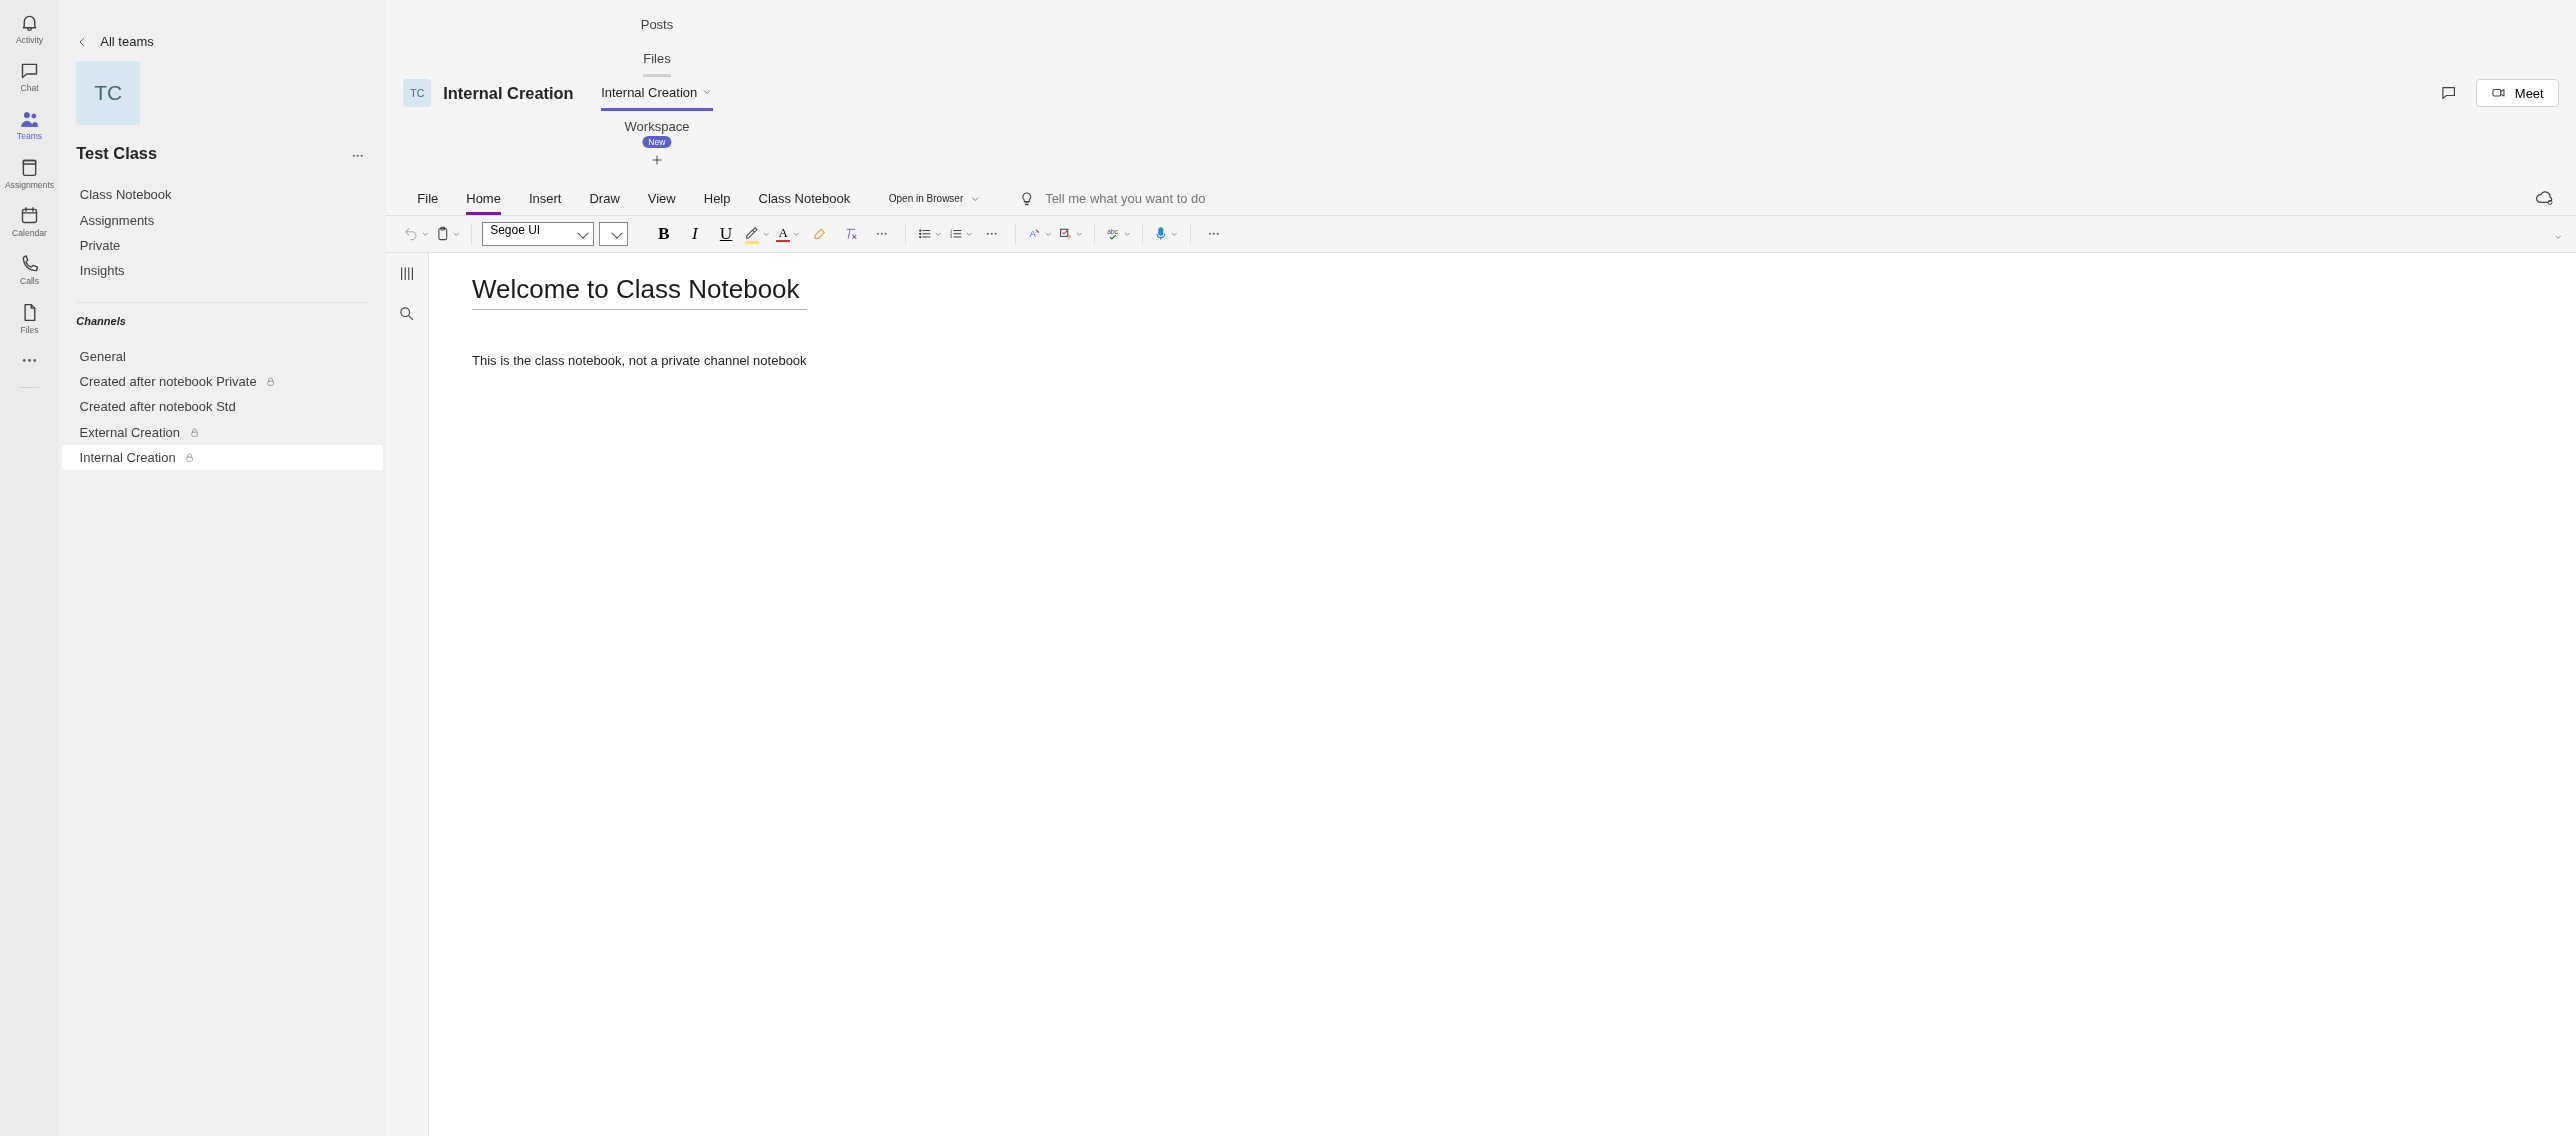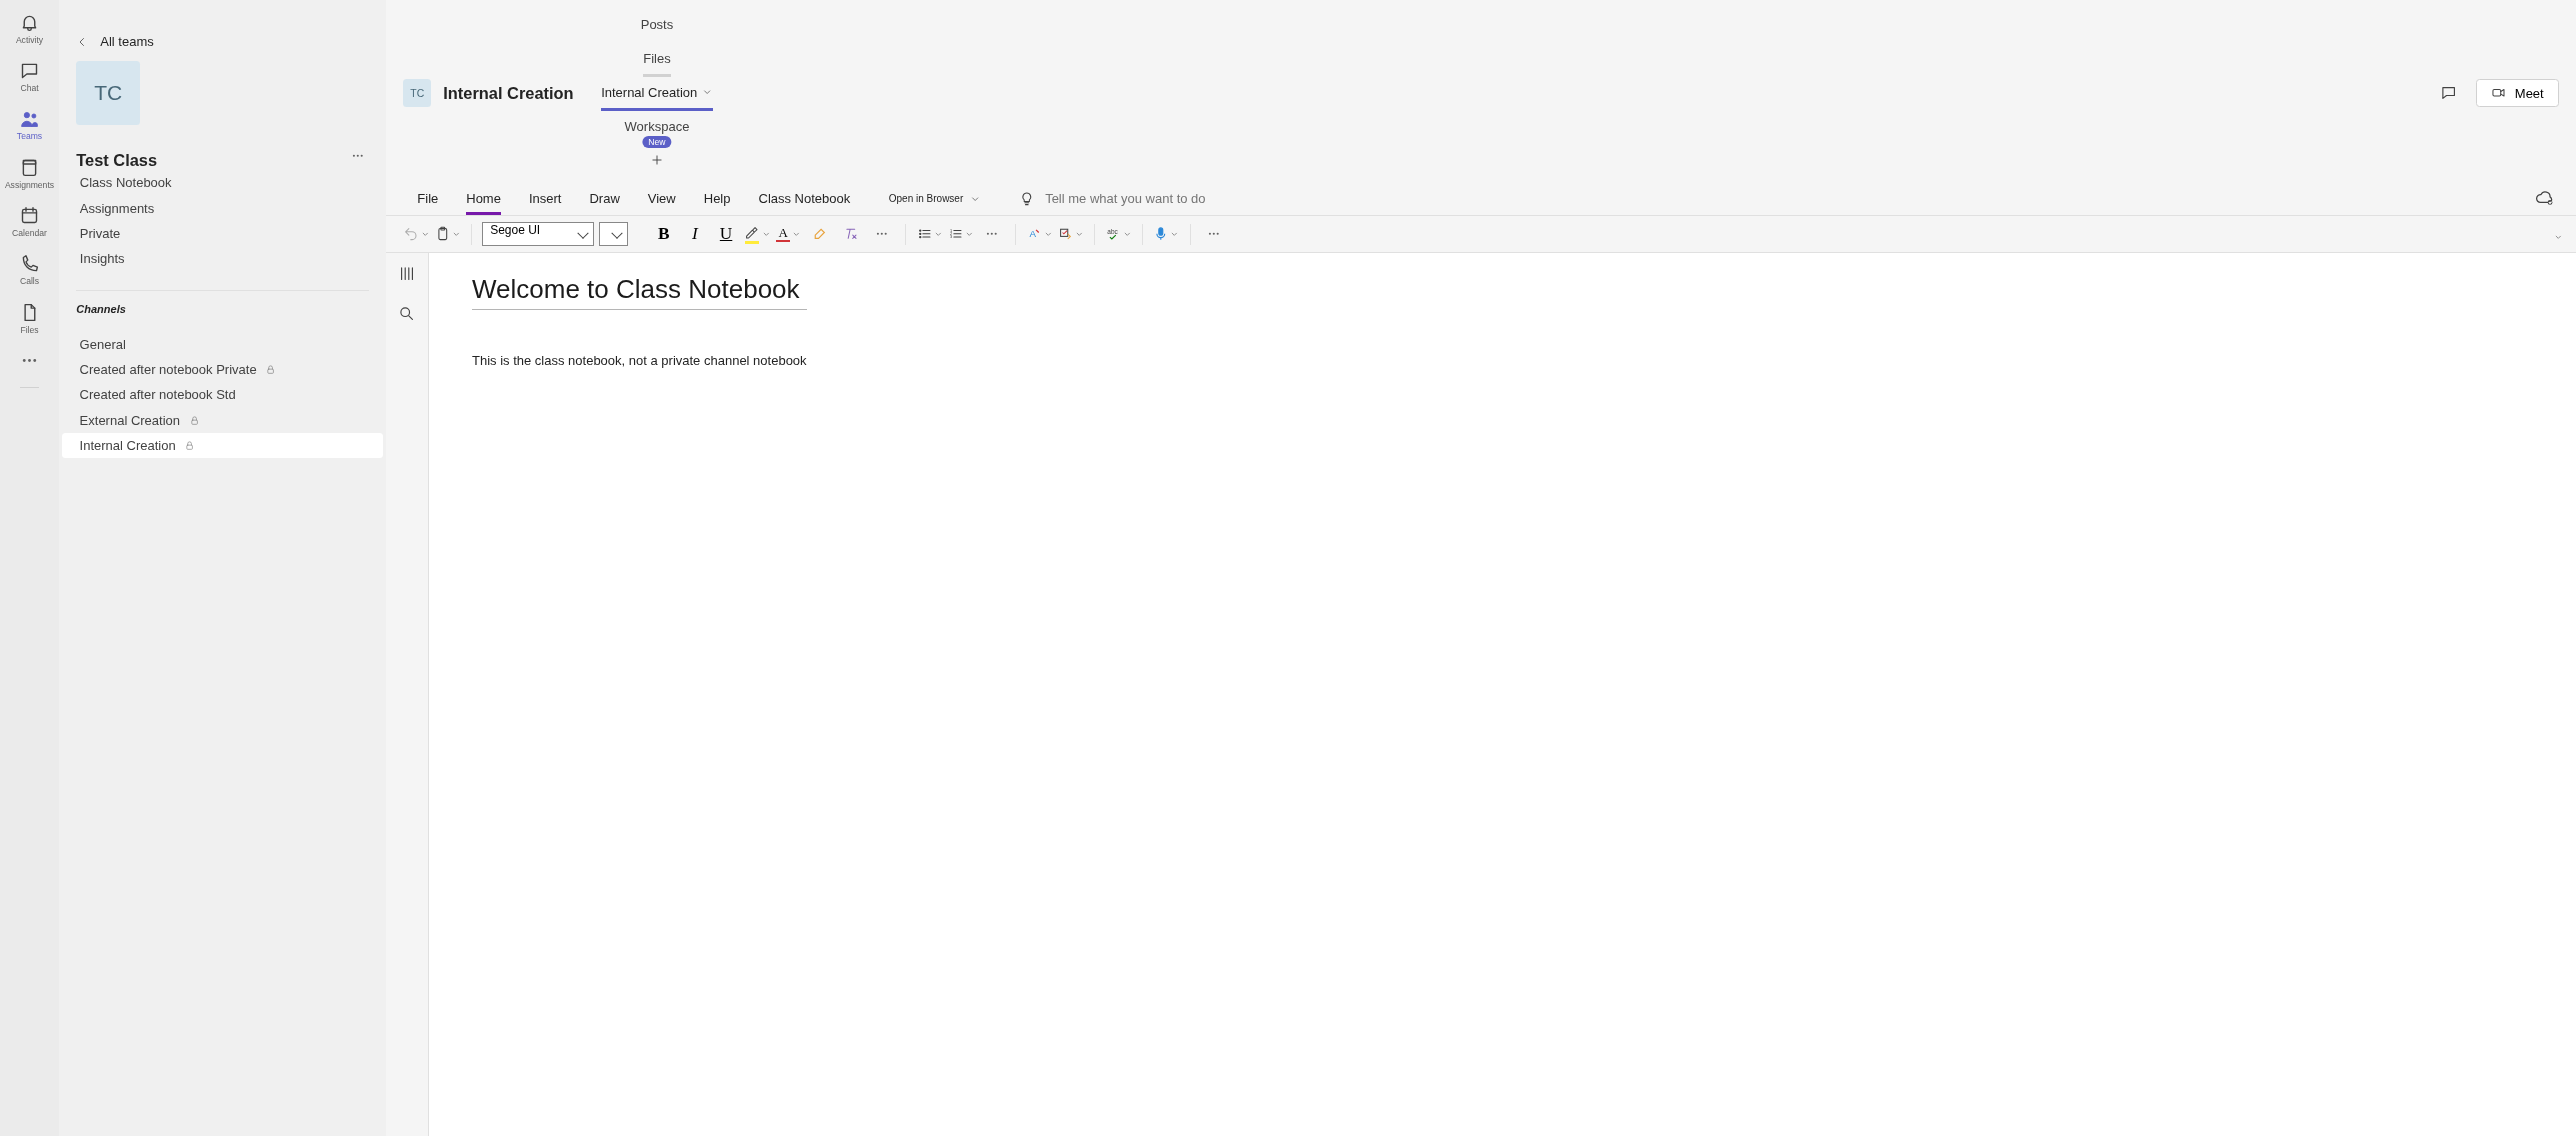--- a/index.html
+++ b/index.html
@@ -15,21 +15,21 @@
 .rail-item.active svg { fill: #5b5fc7; stroke: #5b5fc7; }
 .rail-sep { width: 19px; height: 0.9px; background: #d1d1d1; margin: 5.2px 0; }
 
 
 .left-pane { width: 327px; background: #f0f0f0; display: flex; flex-direction: column; padding: 10.4px 17.3px 0 17.3px; }
 .all-teams { display: flex; align-items: center; gap: 12px; margin: 24px 0 12px 0; cursor: pointer; color: #242424; font-size: 13px; }
 .all-teams svg { width: 12px; height: 12px; }
 
 .team-avatar { width: 64px; height: 64px; background: #d7e6ef; color: #486878; display:flex; align-items:center; justify-content:center; font-size:21px; font-weight:400; border-radius:3.5px; margin-bottom: 19px; }
 
-.team-title-row { display:flex; align-items:flex-end; justify-content:space-between; }
+.team-title-row { display:flex; align-items:flex-start; justify-content:space-between; margin-bottom: 12px; }
 .team-title { font-size: 16.4px; font-weight: 700; color: #242424; }
 .more-dots { color:#616161; cursor:pointer; padding:3.5px; }
 
 .team-links { display:flex; flex-direction:column; margin-bottom: 12px; }
 .team-link { padding: 5.2px 3.5px; font-size: 13px; color:#424242; cursor:pointer; }
 .hr { height:0.9px; background:#e0e0e0; margin: 7px 0 12px; }
 
 .channels-header { font-size: 11px; font-weight:700; color:#242424; margin-bottom:16px;font-style:italic; }
 .channel-list { display:flex; flex-direction:column; margin: 0 -14px; }
 .channel-item { display:flex; align-items:center; gap:8.6px; padding: 5.2px 17.3px; font-size:13px; color:#424242; cursor:pointer; border-radius:3.5px; }

